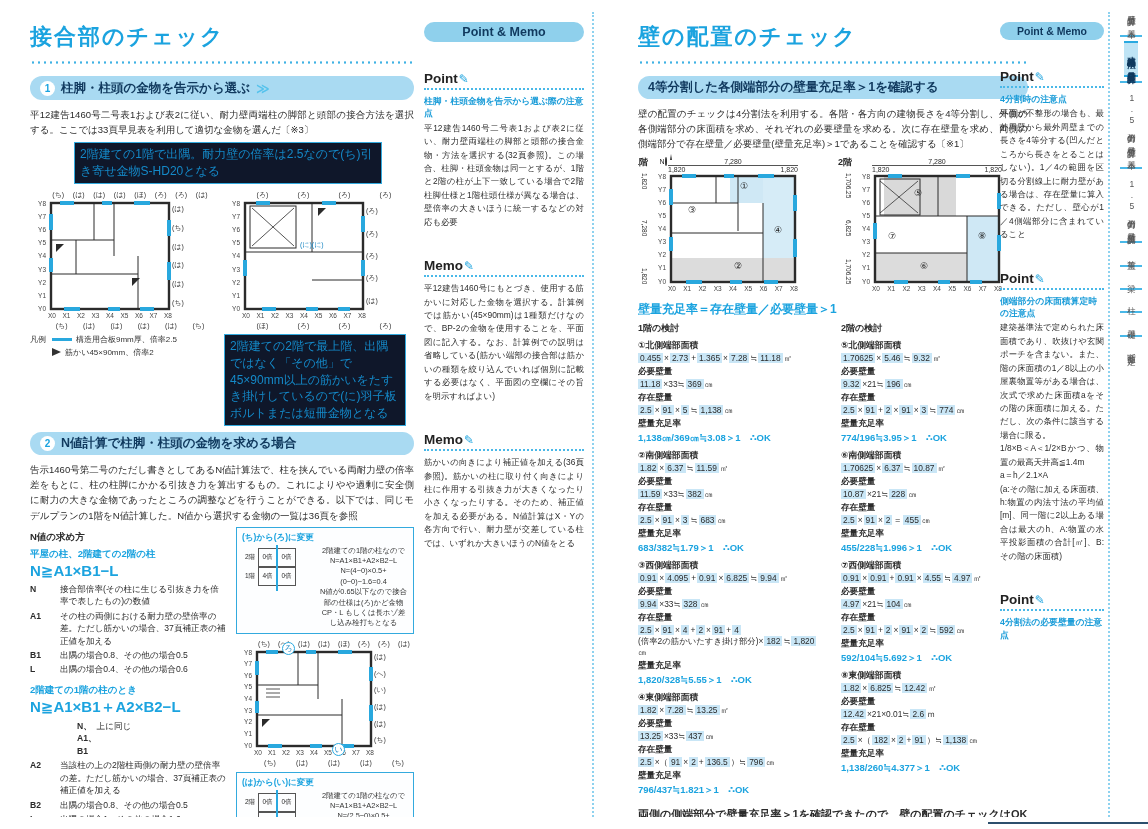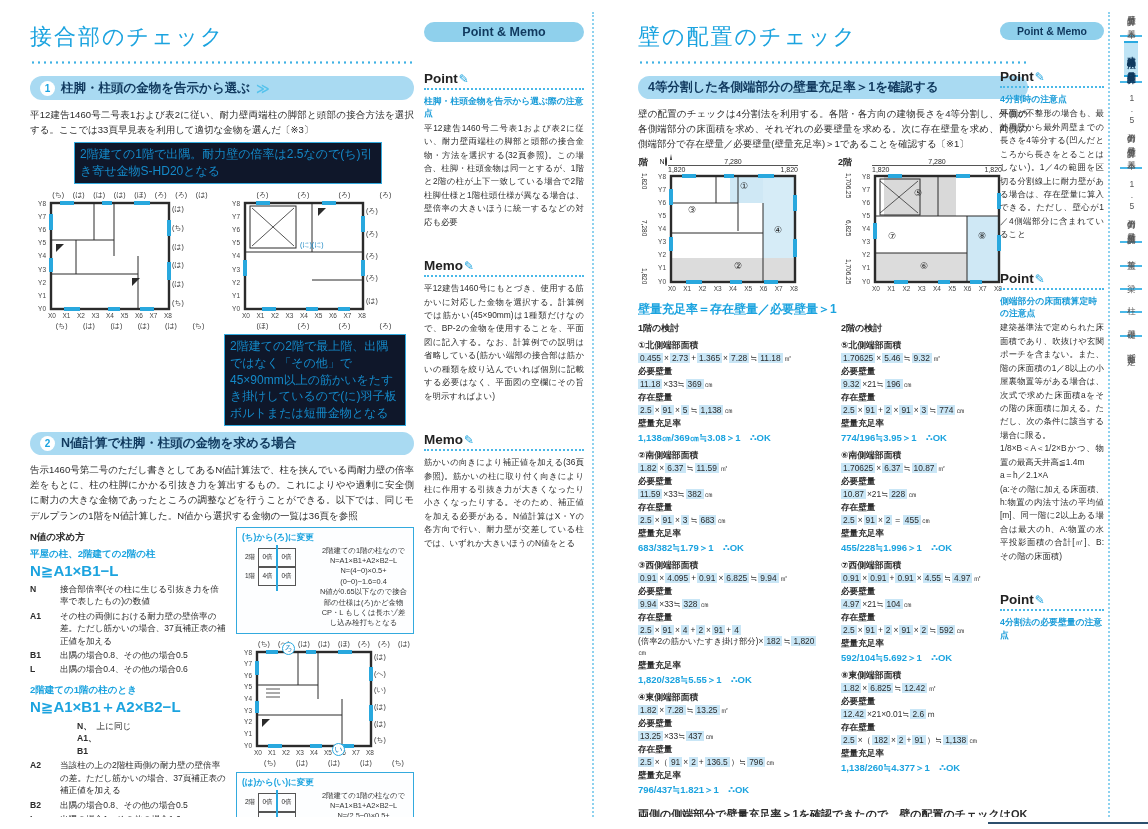--- a/index.html
+++ b/index.html
@@ -9,21 +9,21 @@
 
   
   .col { position:absolute; top:22px; overflow:hidden; }
   .main-left  { left:30px;  width:384px; height:795px; }
   .memo-left  { left:424px; width:160px; height:795px; }
   .main-right { left:638px; width:390px; height:795px; }
   .memo-right { left:1000px; width:104px; height:795px; }
   .vsep { position:absolute; top:12px; bottom:12px; border-left:2px dotted #8ed2ef; }
   .vsep1 { left:592px; } .vsep2 { left:1108px; }
 
-  .t-title { font-size:22px; font-weight:normal; color:#1ba3df; letter-spacing:2px; }
+  .t-title { font-size:22px; font-weight:bold; color:#1ba3df; letter-spacing:2px; }
   .dots { height:3px; margin:9px 0 12px;
           background-image:radial-gradient(circle,#3fb2e4 1px,rgba(0,0,0,0) 1.3px);
           background-size:6px 3px; background-repeat:repeat-x; }
 
   .pill { display:flex; align-items:center; gap:6px; background:#a9daf2;
           border-radius:13px; padding:3px 10px; margin-bottom:7px; }
   .pill .num { flex:0 0 15px; width:15px; height:15px; border-radius:50%; background:#fff;
           color:#1ba3df; font-weight:bold; font-size:10px; display:flex; align-items:center; justify-content:center; }
   .pill .txt { font-size:12.5px; font-weight:bold; color:#10395e; }
   .chev::after { content:'≫'; color:#54c2ec; font-weight:bold; font-size:13px; }
@@ -207,20 +207,33 @@
           <span>X8</span>
         </div>
       <div class="letters">
           <span>(ち)</span>
           <span>(は)</span>
           <span>(は)</span>
           <span>(は)</span>
           <span>(は)</span>
           <span>(ち)</span>
         </div>
+      <div class="legend">
+        <span>凡例</span>
+        <span class="items">
+          <span class="item">
+              <span class="leg-line"></span>
+              <span>構造用合板9mm厚、倍率2.5</span>
+            </span>
+          <span class="item">
+              <span class="leg-tri"></span>
+              <span>筋かい45×90mm、倍率2</span>
+            </span>
+        </span>
+      </div>
     </div>
 
     <div class="plan" style="width:182px;">
       <div class="letters">
           <span>(ろ)</span>
           <span>(ろ)</span>
           <span>(ろ)</span>
           <span>(ろ)</span>
         </div>
       <div class="plan-mid">

